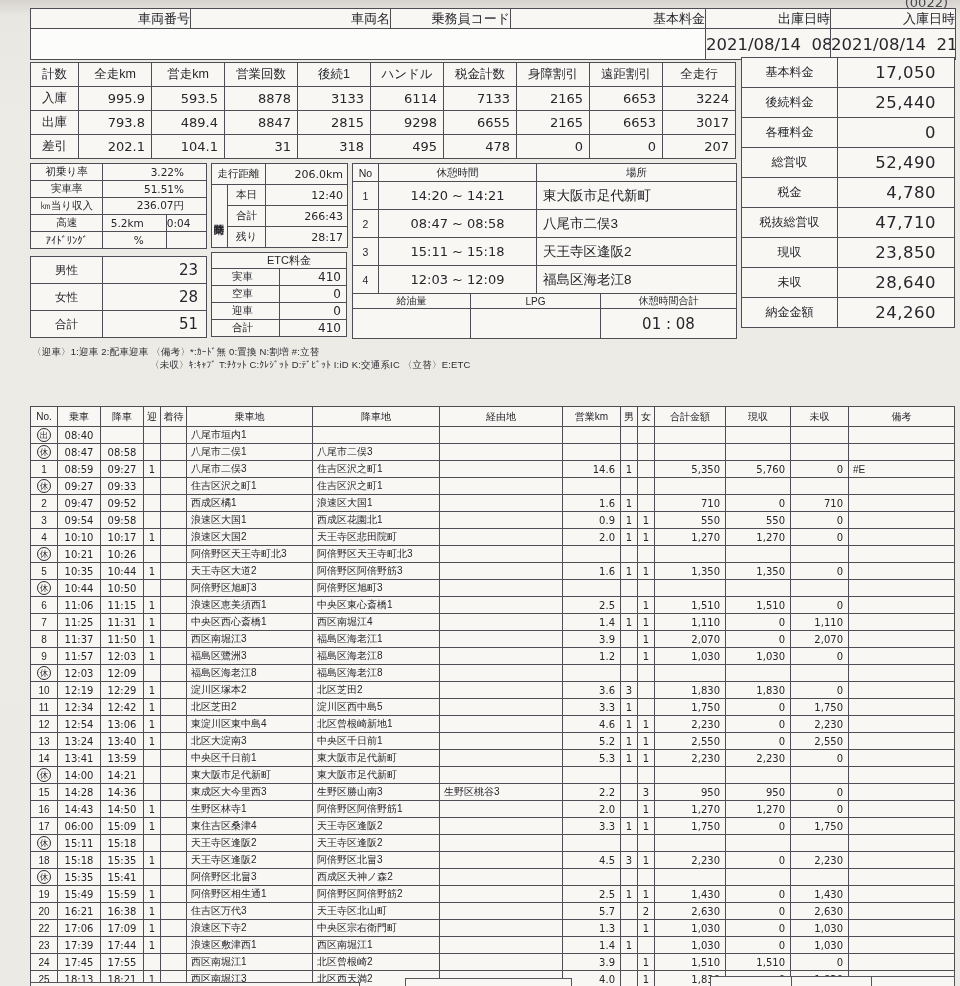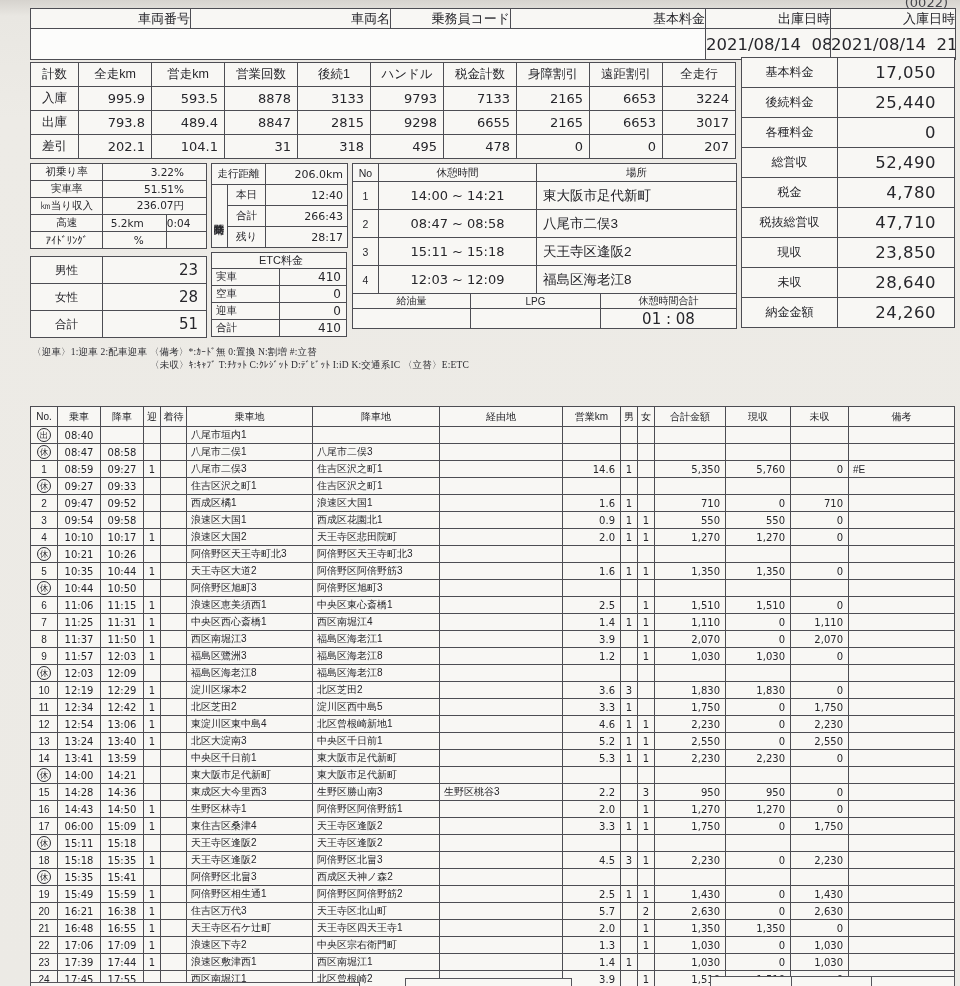--- a/index.html
+++ b/index.html
@@ -48,35 +48,35 @@
   #breaks { left:352px; top:163px; width:384px; }
   #breaks thead th { height:18px; font-size:10.5px; text-align:center; }
   #breaks tbody td { height:28px; }
   .bno { text-align:center; font-size:10.5px; }
   .btime { font-size:13px; text-align:center; white-space:pre; }
   .bplace { font-size:13.5px; padding-left:6px; }
 
   
   #fuel { left:352px; top:293px; width:384px; }
   #fuel th { height:15px; font-size:10px; text-align:center; }
-  #fuel td { height:20px; }
+  #fuel td { height:30px; }
   .btot { font-size:15px; text-align:center; white-space:pre; }
 
   
   #passengers { left:30px; top:256px; width:177px; }
   #passengers th { width:72px; font-size:11.5px; text-align:center; height:27px; }
   #passengers td { text-align:right; font-size:15px; padding-right:8px; }
 
   
   #etc { left:211px; top:252px; width:136px; }
   #etc .etitle { height:16px; font-size:11px; text-align:center; }
-  #etc th { width:42px; font-size:10.5px; text-align:left; padding-left:4px; height:17px; }
+  #etc th { width:42px; font-size:10.5px; text-align:left; padding-left:20px; height:17px; }
   #etc td { text-align:right; font-size:12px; padding-right:5px; }
 
-  .fn { position:absolute; font-size:9.5px; color:#2c2c32; letter-spacing:0.2px;font-family:Liberation Serif, serif; }
+  .fn { position:absolute; font-size:9.5px; color:#2c2c32; letter-spacing:0.2px; }
   #fn1 { left:32px; top:346px; }
   #fn2 { left:150px; top:359px; }
 
   
   #trips { left:30px; top:374px; width:925px;margin-top:32px; }
   #trips th { height:20px; font-size:10px; text-align:center; }
   #trips td { height:17px; font-size:10px; }
   .tno { text-align:center; font-size:9.5px; }
   .circle { display:inline-block; width:14px; height:14px; border:1px solid #2c2c32; border-radius:50%;
             font-size:8.5px; line-height:13px; text-align:center; vertical-align:middle; }
@@ -141,21 +141,21 @@
           <th>全走行</th>
         </tr>
       </thead>
     <tbody>
         <tr>
           <th>入庫</th>
           <td class="cnum num">995.9</td>
           <td class="cnum num">593.5</td>
           <td class="cnum num">8878</td>
           <td class="cnum num">3133</td>
-          <td class="cnum num">9793</td>
+          <td class="cnum num">6114</td>
           <td class="cnum num">7133</td>
           <td class="cnum num">2165</td>
           <td class="cnum num">6653</td>
           <td class="cnum num">3224</td>
         </tr>
         <tr>
           <th>出庫</th>
           <td class="cnum num">793.8</td>
           <td class="cnum num">489.4</td>
           <td class="cnum num">8847</td>
@@ -290,21 +290,21 @@
     <thead>
       <tr>
         <th>No</th>
         <th>休憩時間</th>
         <th>場所</th>
       </tr>
     </thead>
     <tbody>
         <tr>
           <td class="bno">1</td>
-          <td class="btime num">14:00 ~ 14:21</td>
+          <td class="btime num">14:20 ~ 14:21</td>
           <td class="bplace">東大阪市足代新町</td>
         </tr>
         <tr>
           <td class="bno">2</td>
           <td class="btime num">08:47 ~ 08:58</td>
           <td class="bplace">八尾市二俣3</td>
         </tr>
         <tr>
           <td class="bno">3</td>
           <td class="btime num">15:11 ~ 15:18</td>
@@ -907,37 +907,20 @@
           <td class="tplace"></td>
           <td class="tnum num">5.7</td>
           <td class="tctr num"></td>
           <td class="tctr num">2</td>
           <td class="tnum num">2,630</td>
           <td class="tnum num">0</td>
           <td class="tnum num">2,630</td>
           <td class="tnote"></td>
         </tr>
         <tr>
-          <td class="tno">21</td>
-          <td class="ttime num">16:48</td>
-          <td class="ttime num">16:55</td>
-          <td class="tctr num">1</td>
-          <td class="tctr num"></td>
-          <td class="tplace">天王寺区石ケ辻町</td>
-          <td class="tplace">天王寺区四天王寺1</td>
-          <td class="tplace"></td>
-          <td class="tnum num">2.0</td>
-          <td class="tctr num"></td>
-          <td class="tctr num">1</td>
-          <td class="tnum num">1,350</td>
-          <td class="tnum num">1,350</td>
-          <td class="tnum num">0</td>
-          <td class="tnote"></td>
-        </tr>
-        <tr>
           <td class="tno">22</td>
           <td class="ttime num">17:06</td>
           <td class="ttime num">17:09</td>
           <td class="tctr num">1</td>
           <td class="tctr num"></td>
           <td class="tplace">浪速区下寺2</td>
           <td class="tplace">中央区宗右衛門町</td>
           <td class="tplace"></td>
           <td class="tnum num">1.3</td>
           <td class="tctr num"></td>

